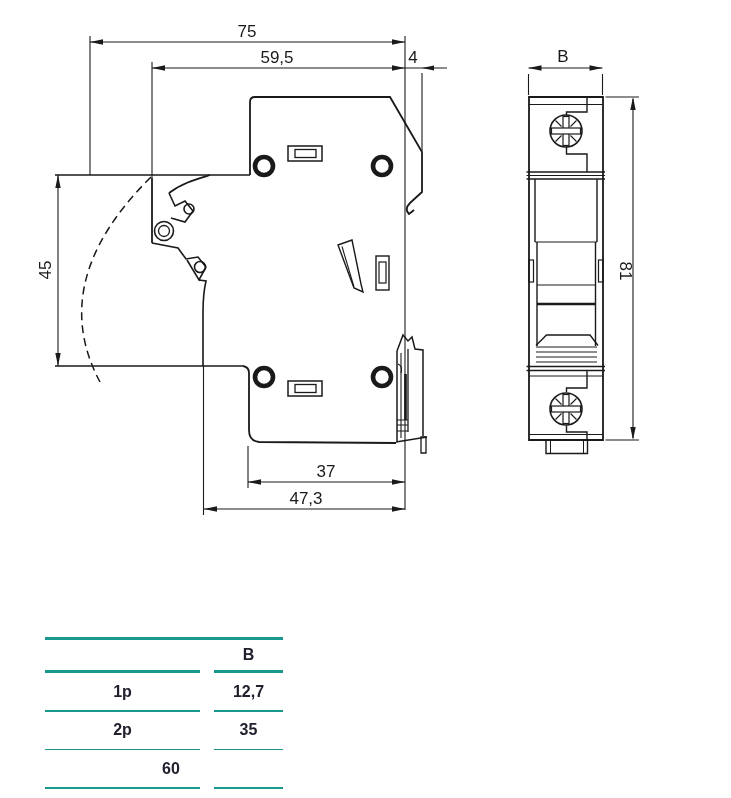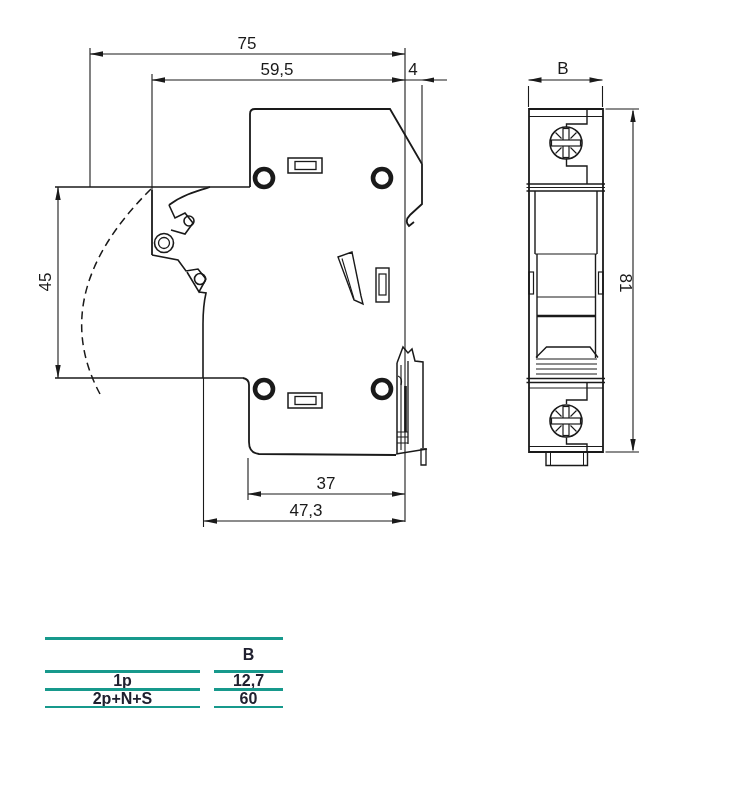--- a/index.html
+++ b/index.html
@@ -19,30 +19,30 @@
   .dim{ font:17px "Liberation Sans", sans-serif; fill:var(--line); stroke:none; }
   
   .spec-table{ position:absolute; left:45px; top:637px; width:238px;
     font-weight:bold; font-size:16px; color:var(--tabletext); }
   .rule{ display:flex; height:3px; }
   .rule.thin{ height:1.5px; }
   .rule .seg1{ width:155px; background:var(--accent); }
   .rule .gap{ width:14px; }
   .rule .seg2{ flex:1; background:var(--accent); }
   .rule.full .gap{ background:var(--accent); }
-  .trow{ display:flex; height:15px; align-items:center; }
+  .trow{ display:flex; height:37px; align-items:center; }
   .trow.header{ height:30px; }
   .c1{ width:155px; text-align:center; }
   .cgap{ width:14px; }
   .c2{ flex:1; text-align:center; }
 </style>
 </head>
 <body>
 
-<div style="position:absolute;left:0;top:12px;">
+<div style="position:absolute;left:0;top:0;">
 <svg width="731" height="620" viewBox="0 0 731 620">
 
   <g>
 
     <path class="w18" d="M 250,175 L 250,102 Q 250,97 255,97 L 390,97 L 422,152 L 422,192 L 410,203 Q 404,209 409,214 L 414,210"></path>
 
     <path class="w13" d="M 55,175 L 250,175"></path>
 
     <path class="w13" d="M 55,366 L 243,366"></path>
 
@@ -238,27 +238,31 @@
   <div class="trow">
     <div class="c1">1p</div>
     <div class="cgap"></div>
     <div class="c2">12,7</div>
   </div>
   <div class="rule thin">
     <div class="seg1"></div>
       <div class="gap"></div>
       <div class="seg2"></div>
   </div>
+  <div class="trow">
+    <div class="c1">2p</div>
+    <div class="cgap"></div>
+    <div class="c2">35</div>
+  </div>
   <div class="rule thin">
     <div class="seg1"></div>
       <div class="gap"></div>
       <div class="seg2"></div>
   </div>
   <div class="trow">
-    <div class="c1">2p+N+S</div>
     <div class="cgap"></div>
     <div class="c2">60</div>
   </div>
   <div class="rule thin">
     <div class="seg1"></div>
       <div class="gap"></div>
       <div class="seg2"></div>
   </div>
 </div>
 

